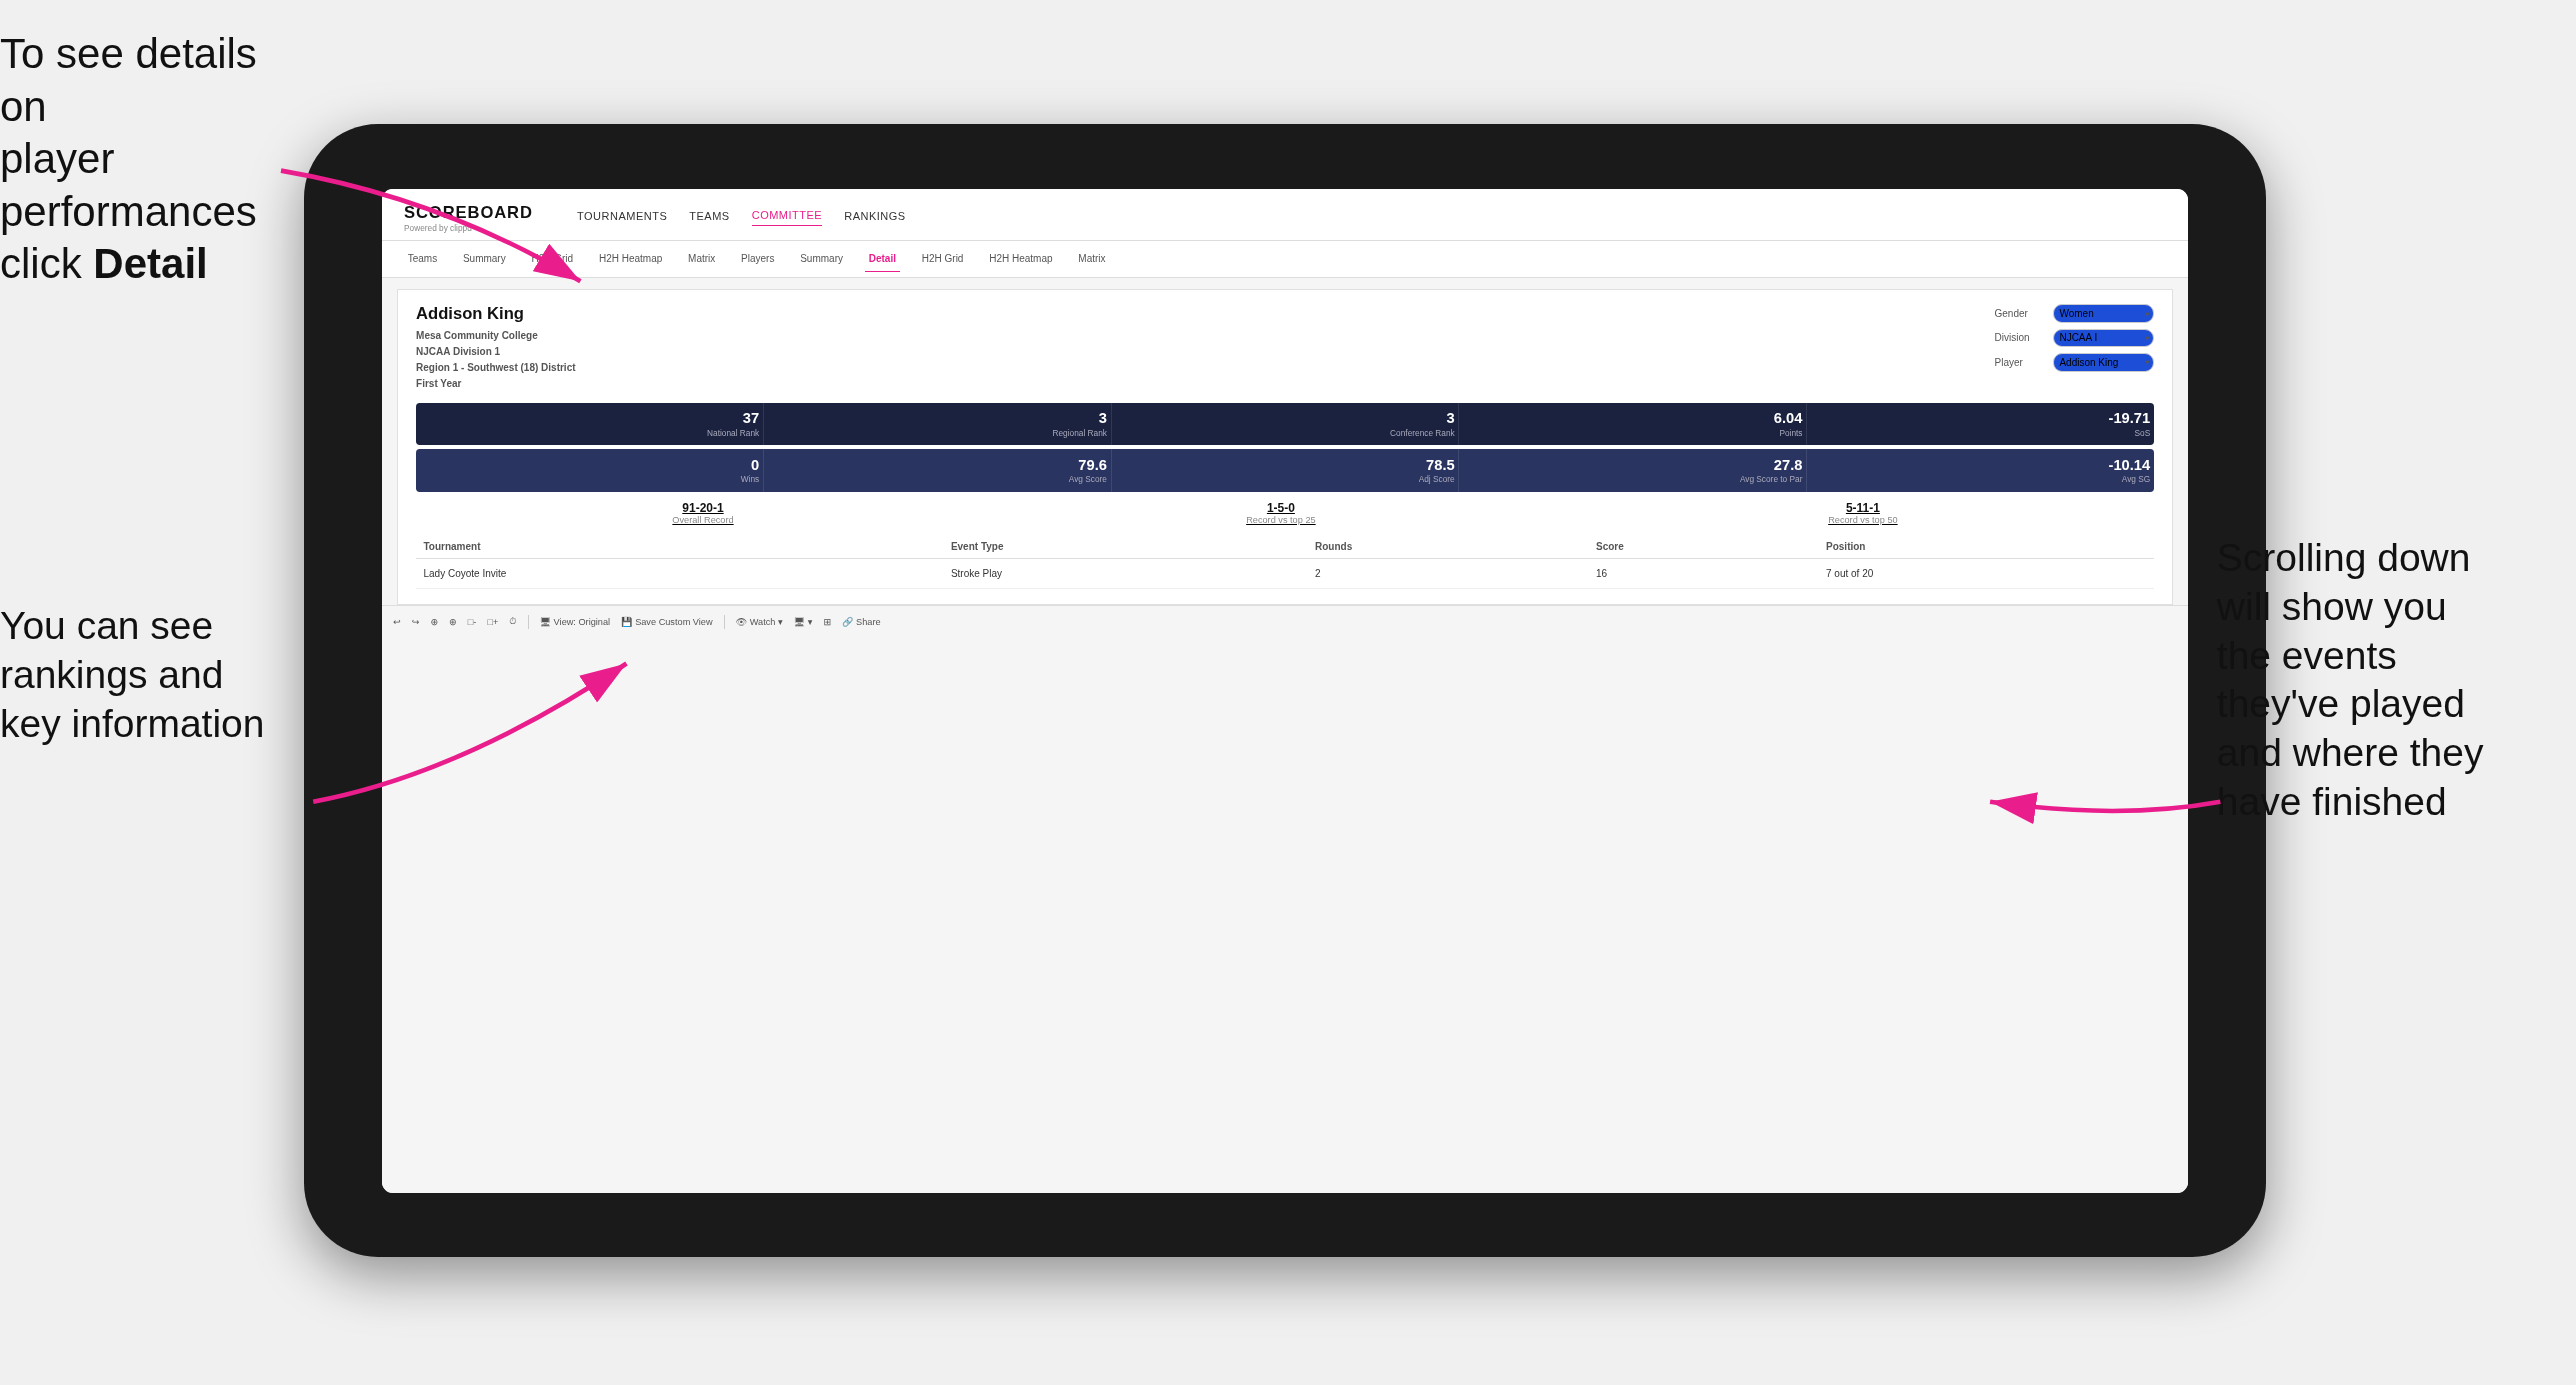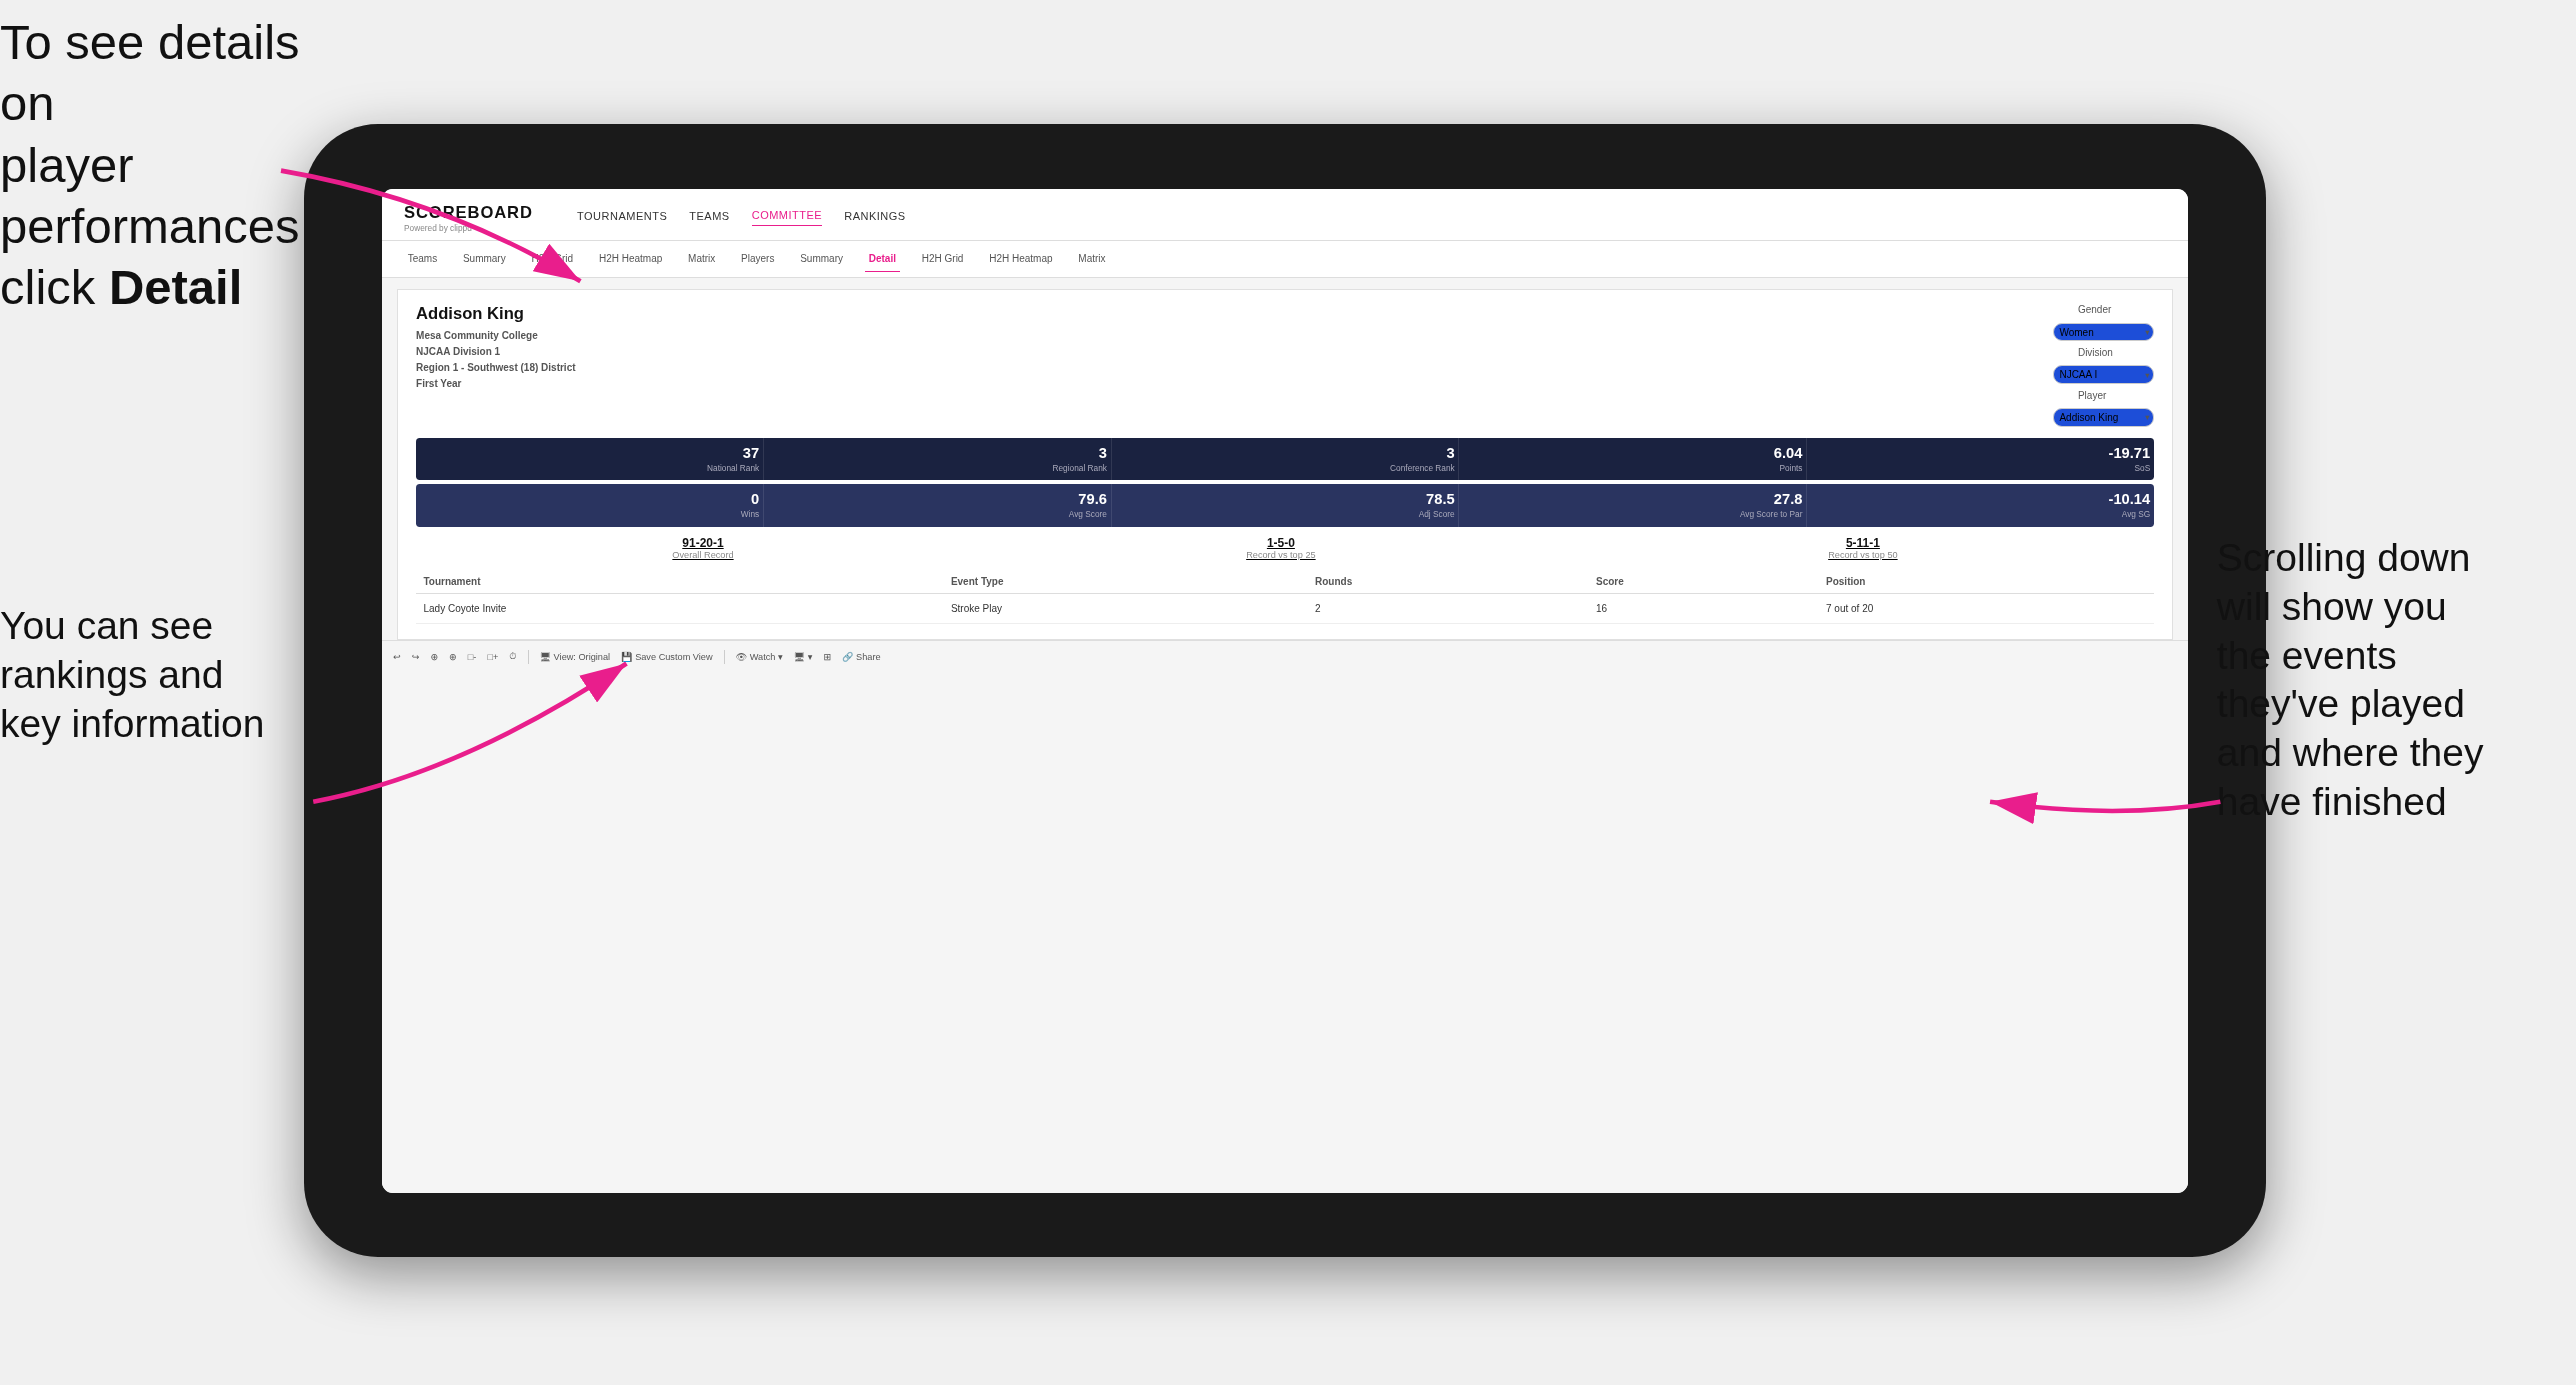--- a/index.html
+++ b/index.html
@@ -9,23 +9,23 @@
       width: 2576px;
       height: 1386px;
       position: relative;
       overflow: hidden;
     }
 
     
     .annotation-left {
       position: absolute;
       left: 0;
-      top: 12px;
+      top: 28px;
       width: 313px;
-      font-size: 49px;
+      font-size: 42px;
       line-height: 1.25;
       color: #111;
     }
     .annotation-left .bold { font-weight: 900; }
 
     
     .annotation-right {
       position: absolute;
       right: 9.2px;
       top: 534px;
@@ -188,21 +188,20 @@
 
     .player-filters {
       display: flex;
       flex-direction: column;
       gap: 5.5px;
     }
     .filter-row {
       display: flex;
       align-items: center;
       gap: 7.4px;
-      flex-direction: column;
     }
     .filter-label {
       font-size: 10px;
       color: #555;
       width: 51px;
     }
     .filter-select {
       font-size: 10px;
       border: 0.9px solid #ccc;
       padding: 2.8px 18.4px 2.8px 5.5px;

